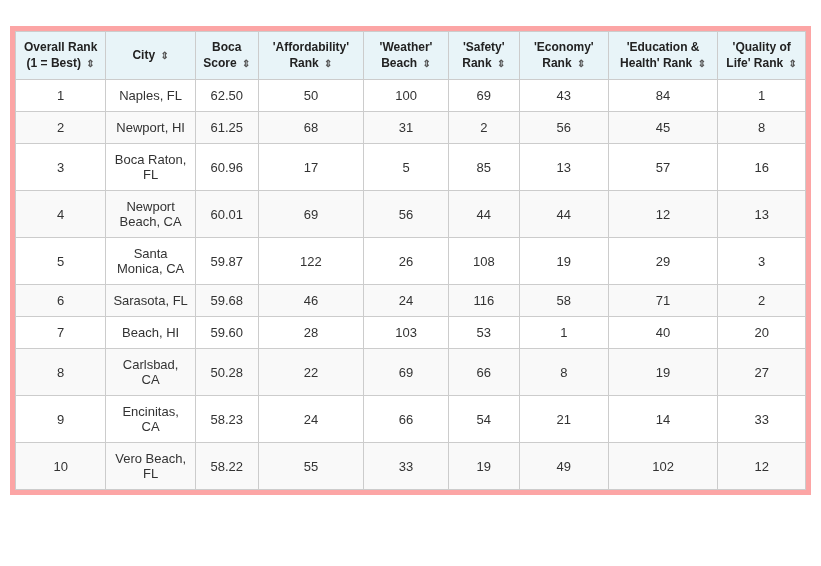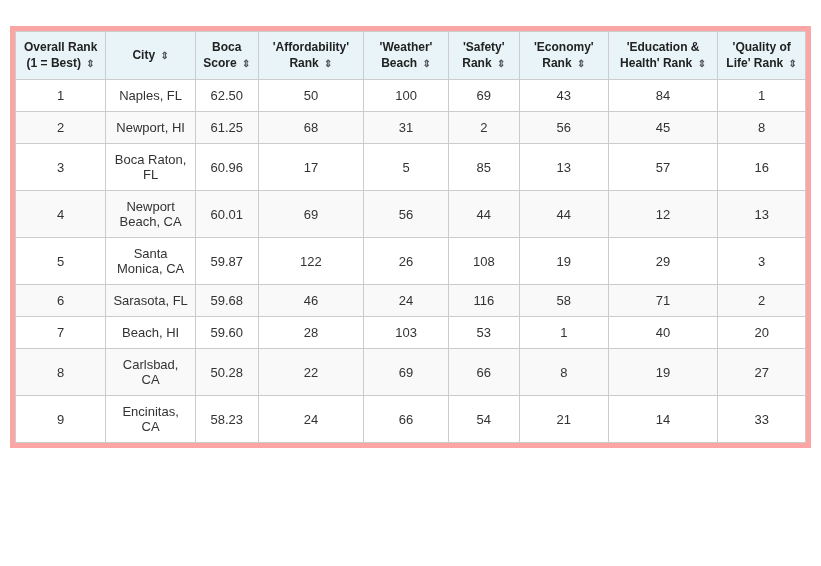--- a/index.html
+++ b/index.html
@@ -194,15 +194,26 @@
           <td>9</td>
           <td>Encinitas, CA</td>
           <td>58.23</td>
           <td>24</td>
           <td>66</td>
           <td>54</td>
           <td>21</td>
           <td>14</td>
           <td>33</td>
         </tr>
+        <tr>
+          <td>10</td>
+          <td>Vero Beach, FL</td>
+          <td>58.22</td>
+          <td>55</td>
+          <td>33</td>
+          <td>19</td>
+          <td>49</td>
+          <td>102</td>
+          <td>12</td>
+        </tr>
       </tbody>
   </table>
 </div>
 
 </body></html>

